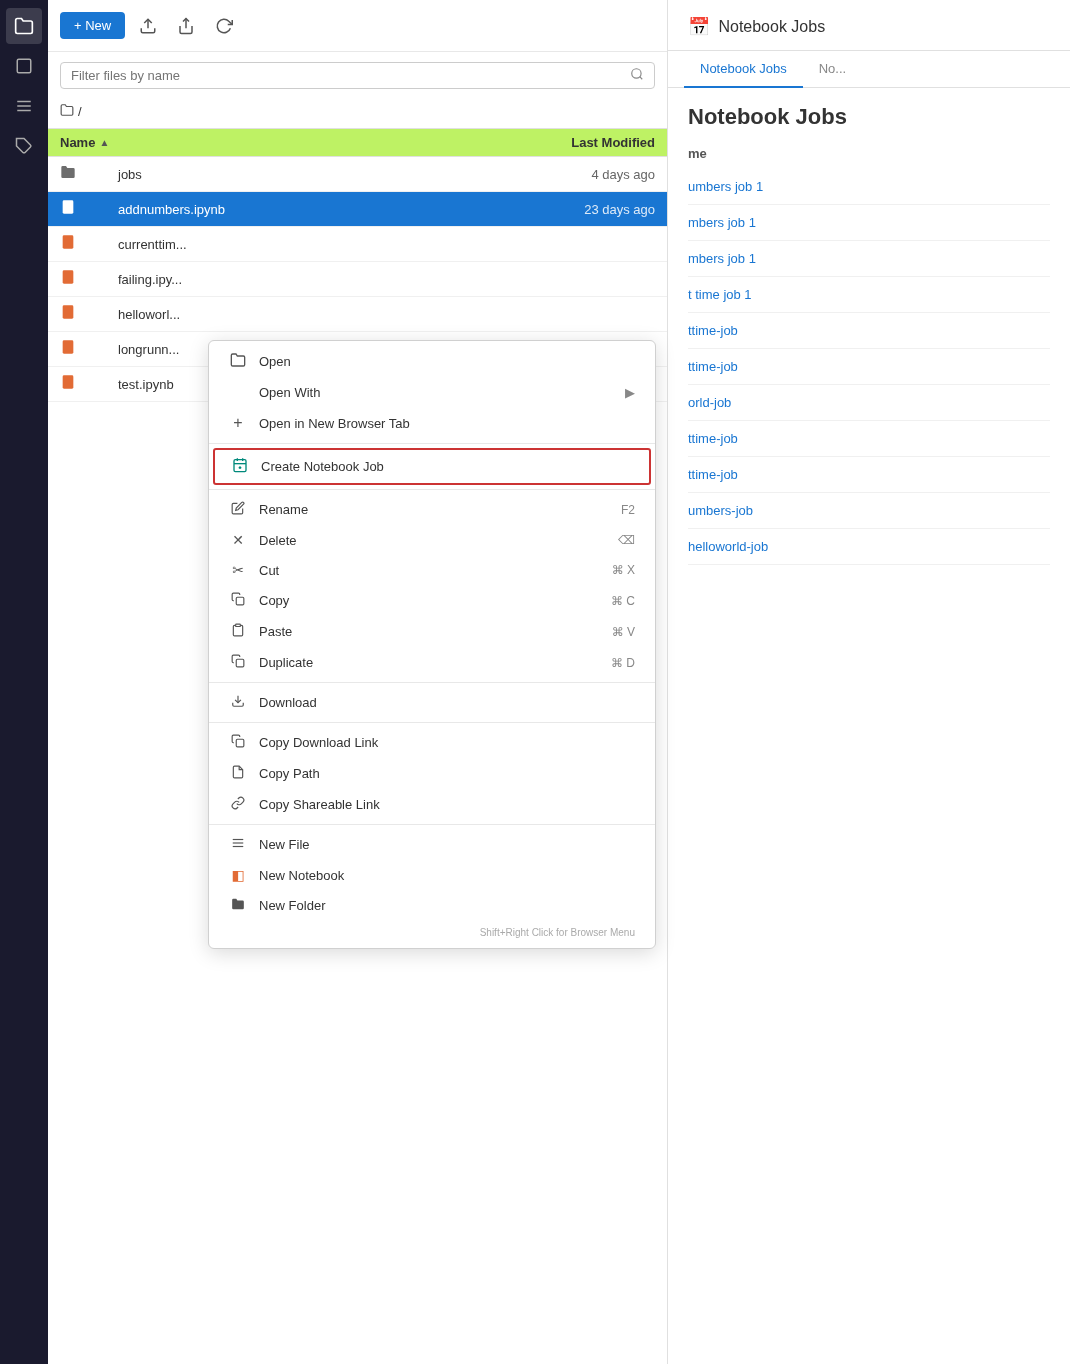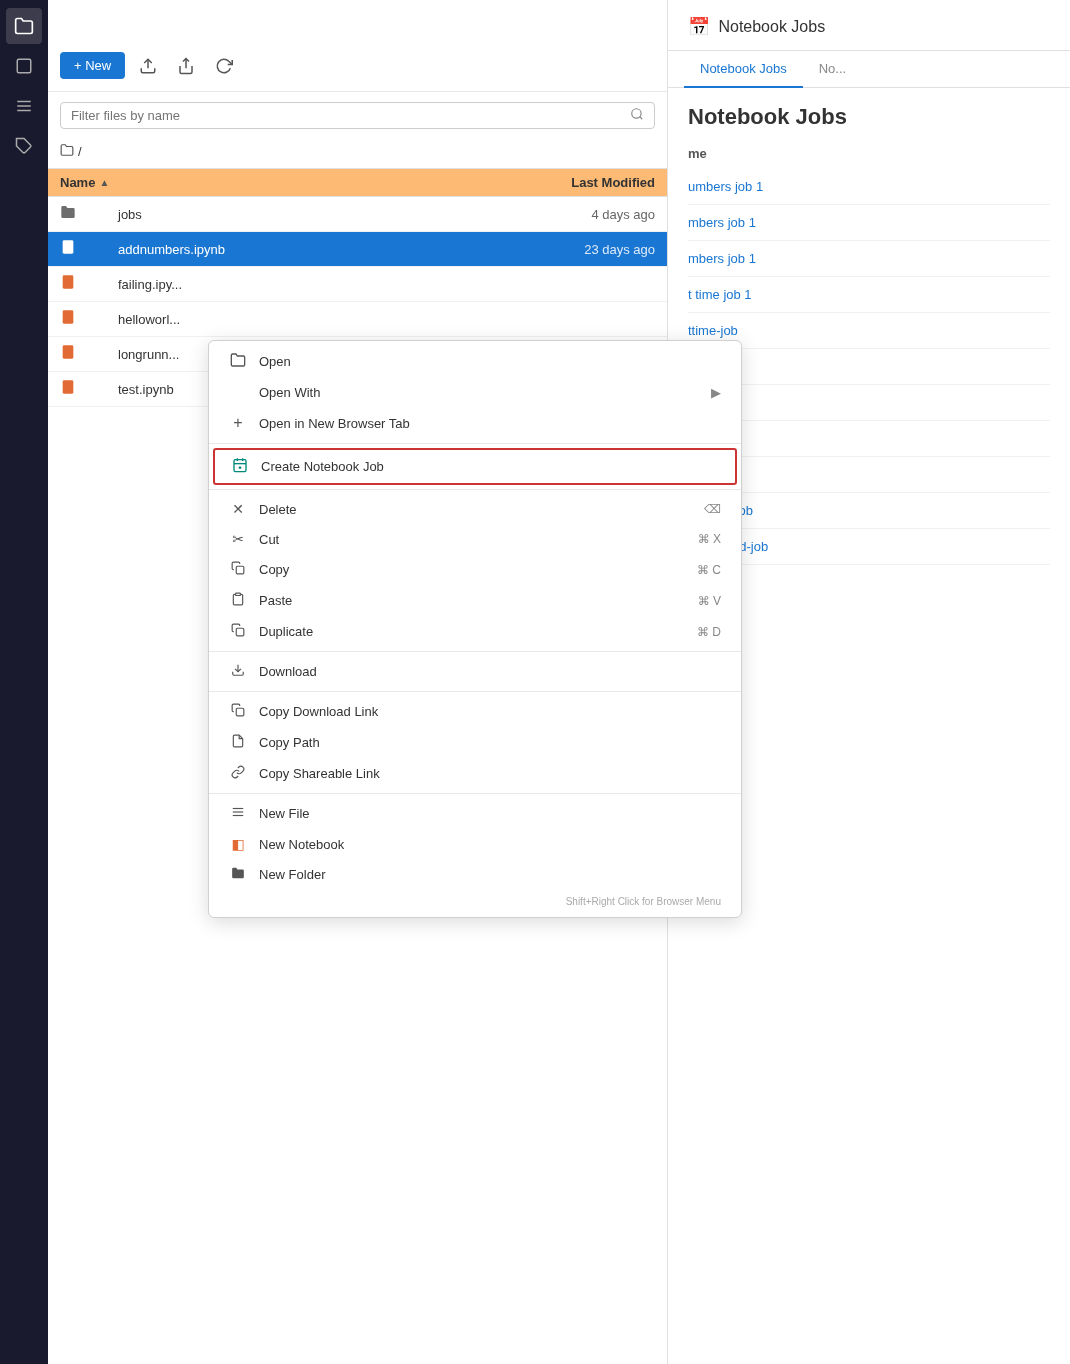--- a/index.html
+++ b/index.html
@@ -59,21 +59,20 @@
 
     
     .toolbar {
       display: flex;
       align-items: center;
       padding: 8px 12px;
       gap: 8px;
       background: #fff;
       border-bottom: 1px solid #e8e8e8;
       height: 52px;
-      margin-top: 40px;
     }
     .btn-new {
       background: #1976d2;
       color: white;
       border: none;
       border-radius: 4px;
       padding: 6px 14px;
       font-size: 13px;
       cursor: pointer;
       display: flex;
@@ -126,21 +125,21 @@
       color: #333;
     }
 
     
     .file-list-header {
       display: flex;
       align-items: center;
       padding: 6px 12px;
       border-top: 1px solid #e0e0e0;
       border-bottom: 1px solid #e0e0e0;
-      background: #fdba74;
+      background: #bef264;
       font-weight: 600;
       font-size: 13px;
       color: #333;
     }
     .col-name { flex: 1; display: flex; align-items: center; gap: 4px; }
     .col-modified { width: 140px; text-align: right; }
 
     
     .file-row {
       display: flex;
@@ -222,21 +221,21 @@
       font-size: 13px;
       text-decoration: none;
       cursor: pointer;
     }
 
     
     .context-menu {
       position: absolute;
       left: 208px;
       top: 340px;
-      width: 534px;
+      width: 448px;
       background: white;
       border: 1px solid #d0d0d0;
       border-radius: 6px;
       box-shadow: 0 4px 20px rgba(0,0,0,0.15);
       z-index: 100;
       padding: 4px 0;
     }
     .menu-item {
       display: flex;
       align-items: center;
@@ -390,20 +389,29 @@
     <div class="file-row selected">
       <span class="file-icon" style="color:white;">
         <svg width="16" height="16" viewBox="0 0 24 24" fill="white" stroke="none">
           <rect x="4" y="2" width="16" height="20" rx="2"></rect>
         </svg>
       </span>
       <span class="file-name">addnumbers.ipynb</span>
       <span class="file-modified">23 days ago</span>
     </div>
 
+    <div class="file-row">
+      <span class="file-icon notebook-icon">
+        <svg width="16" height="16" viewBox="0 0 24 24" fill="#e26b35" stroke="none">
+          <rect x="4" y="2" width="16" height="20" rx="2"></rect>
+        </svg>
+      </span>
+      <span class="file-name">currenttim...</span>
+      <span class="file-modified"></span>
+    </div>
 
     <div class="file-row">
       <span class="file-icon notebook-icon">
         <svg width="16" height="16" viewBox="0 0 24 24" fill="#e26b35" stroke="none">
           <rect x="4" y="2" width="16" height="20" rx="2"></rect>
         </svg>
       </span>
       <span class="file-name">failing.ipy...</span>
       <span class="file-modified"></span>
     </div>
@@ -521,20 +529,30 @@
         <line x1="3" y1="10" x2="21" y2="10"></line>
         <line x1="12" y1="14" x2="12" y2="18"></line>
           <line x1="10" y1="16" x2="14" y2="16"></line>
       </svg>
     </span>
     <span class="menu-label">Create Notebook Job</span>
   </div>
 
   <div class="menu-divider"></div>
 
+  <div class="menu-item">
+    <span class="menu-icon">
+      <svg width="14" height="14" viewBox="0 0 24 24" fill="none" stroke="#555" stroke-width="2">
+        <path d="M11 4H4a2 2 0 0 0-2 2v14a2 2 0 0 0 2 2h14a2 2 0 0 0 2-2v-7"></path>
+        <path d="M18.5 2.5a2.121 2.121 0 0 1 3 3L12 15l-4 1 1-4 9.5-9.5z"></path>
+      </svg>
+    </span>
+    <span class="menu-label">Rename</span>
+    <span class="menu-shortcut">F2</span>
+  </div>
 
   <div class="menu-item">
     <span class="menu-icon">✕</span>
     <span class="menu-label">Delete</span>
     <span class="menu-shortcut">⌫</span>
   </div>
 
   <div class="menu-item">
     <span class="menu-icon">✂</span>
     <span class="menu-label">Cut</span>

